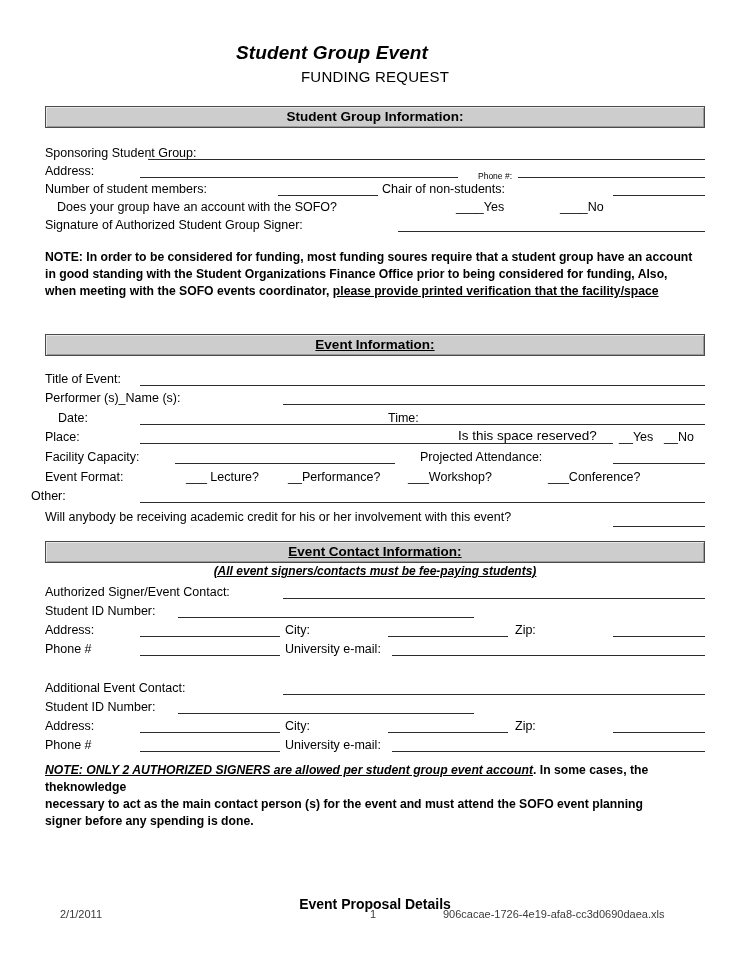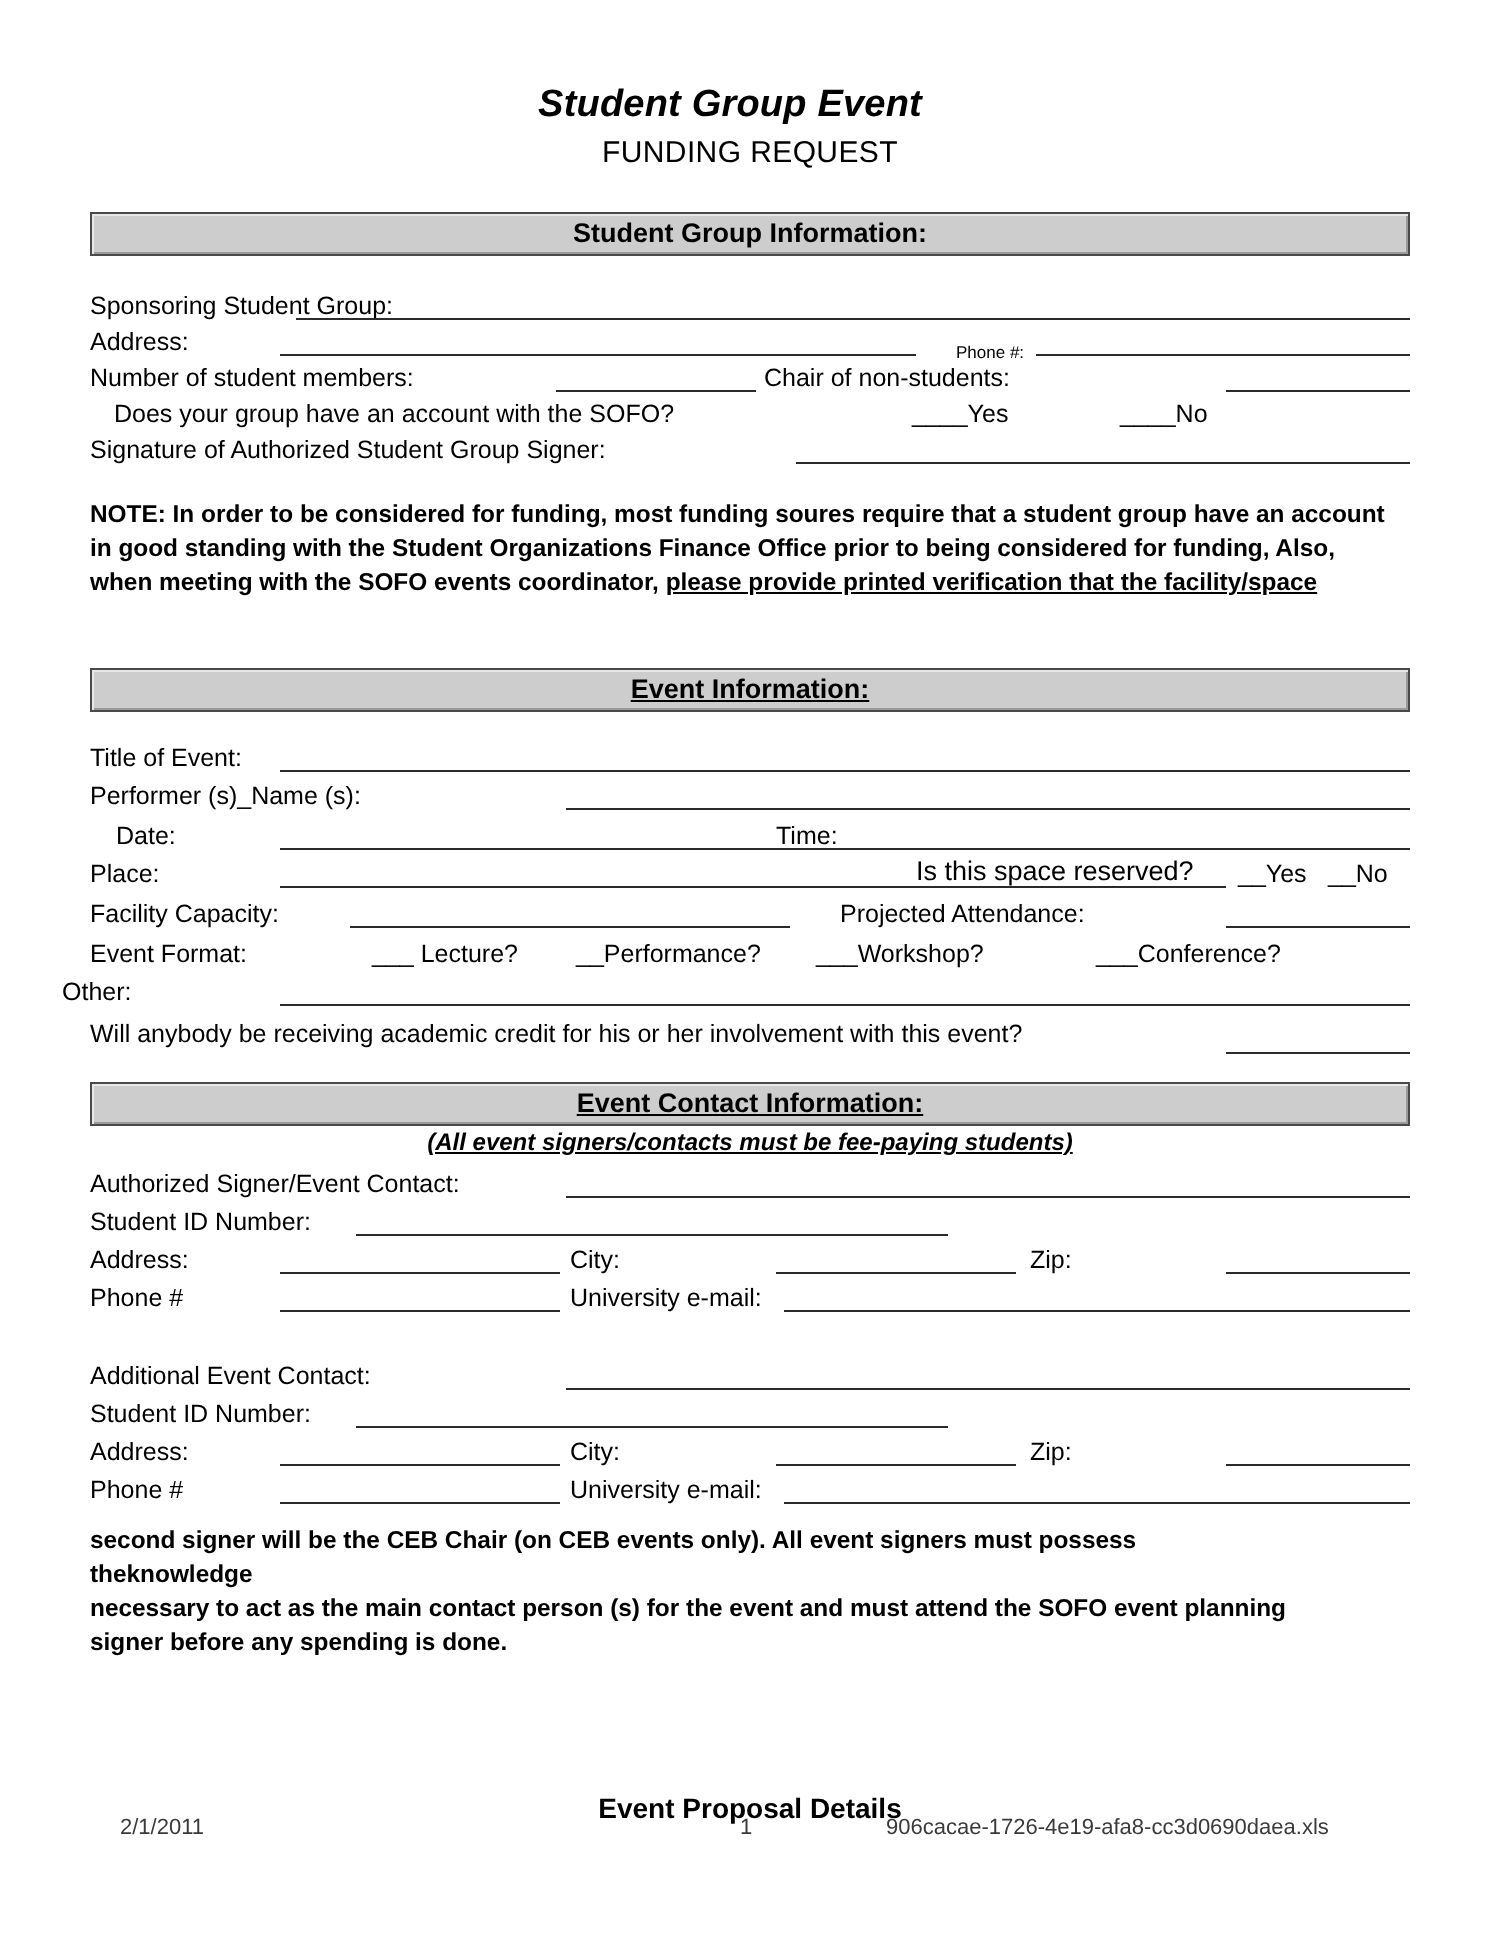--- a/index.html
+++ b/index.html
@@ -26,21 +26,20 @@
   
   .doc-title {
     position: absolute;
     left: 0; top: 42px;
     width: 664px;
     text-align: center;
     font-size: 19px;
     font-weight: bold;
     font-style: italic;
     letter-spacing: .1px;
-    padding-left: 33px;
   }
   .doc-subtitle {
     position: absolute;
     left: 0; top: 68px;
     width: 750px;
     text-align: center;
     font-size: 15px;
     font-weight: normal;
     letter-spacing: .2px;
   }
@@ -234,21 +233,21 @@
   <div class="rule" style="left:388px; top:732px; width:120px;"></div>
   <div class="lbl" style="left:515px; top:719px;">Zip:</div>
   <div class="rule" style="left:613px; top:732px; width:92px;"></div>
 
   <div class="lbl" style="left:45px; top:738px;">Phone #</div>
   <div class="rule" style="left:140px; top:751px; width:140px;"></div>
   <div class="lbl" style="left:285px; top:738px;">University e-mail:</div>
   <div class="rule" style="left:392px; top:751px; width:313px;"></div>
 
   <div class="note" style="left:45px; top:762px; width:665px;">
-    <div>second signer will be the CEB Chair (on CEB events only). All event signers must possess</div>
+    <div><i><u>NOTE: ONLY 2 AUTHORIZED SIGNERS are allowed per student group event account</u></i><span>. In some cases, the</span></div>
     <div>theknowledge</div>
     <div>necessary to act as the main contact person (s) for the event and must attend the SOFO event planning</div>
     <div>signer before any spending is done.</div>
   </div>
 
   <div class="bottom-heading" style="top:896px;">Event Proposal Details</div>
 
   <div class="footer-item" style="left:60px; top:908px;">2/1/2011</div>
   <div class="footer-item" style="left:370px; top:908px;">1</div>
   <div class="footer-item" style="left:443px; top:908px;">906cacae-1726-4e19-afa8-cc3d0690daea.xls</div>

